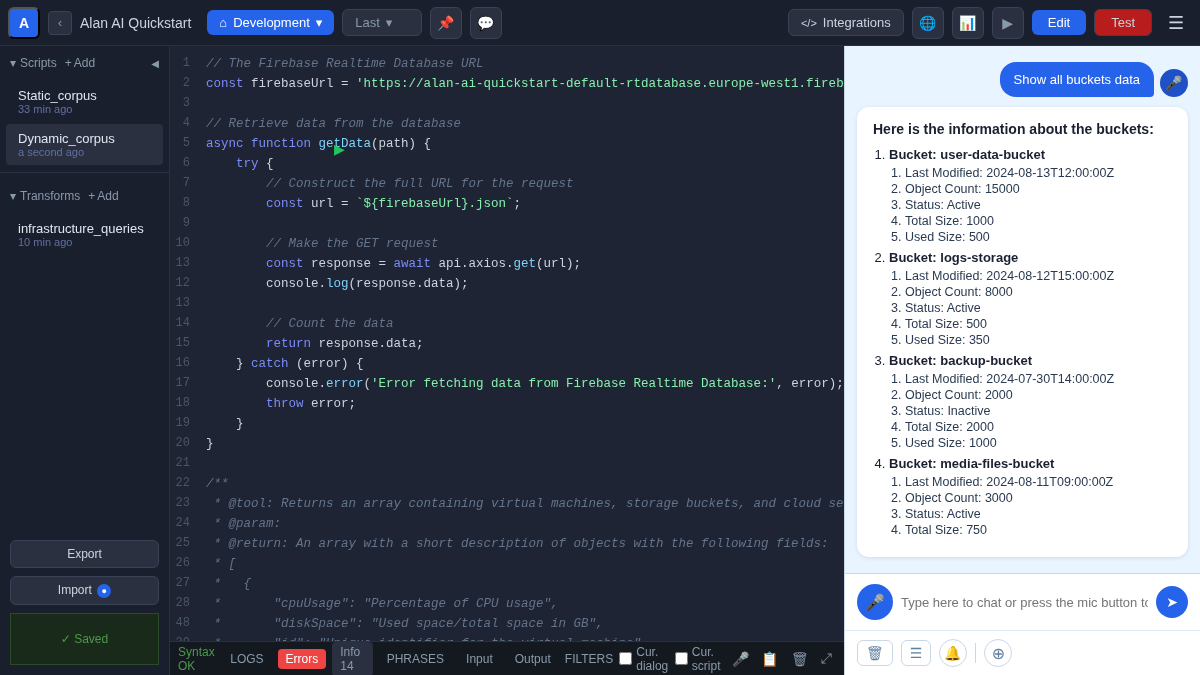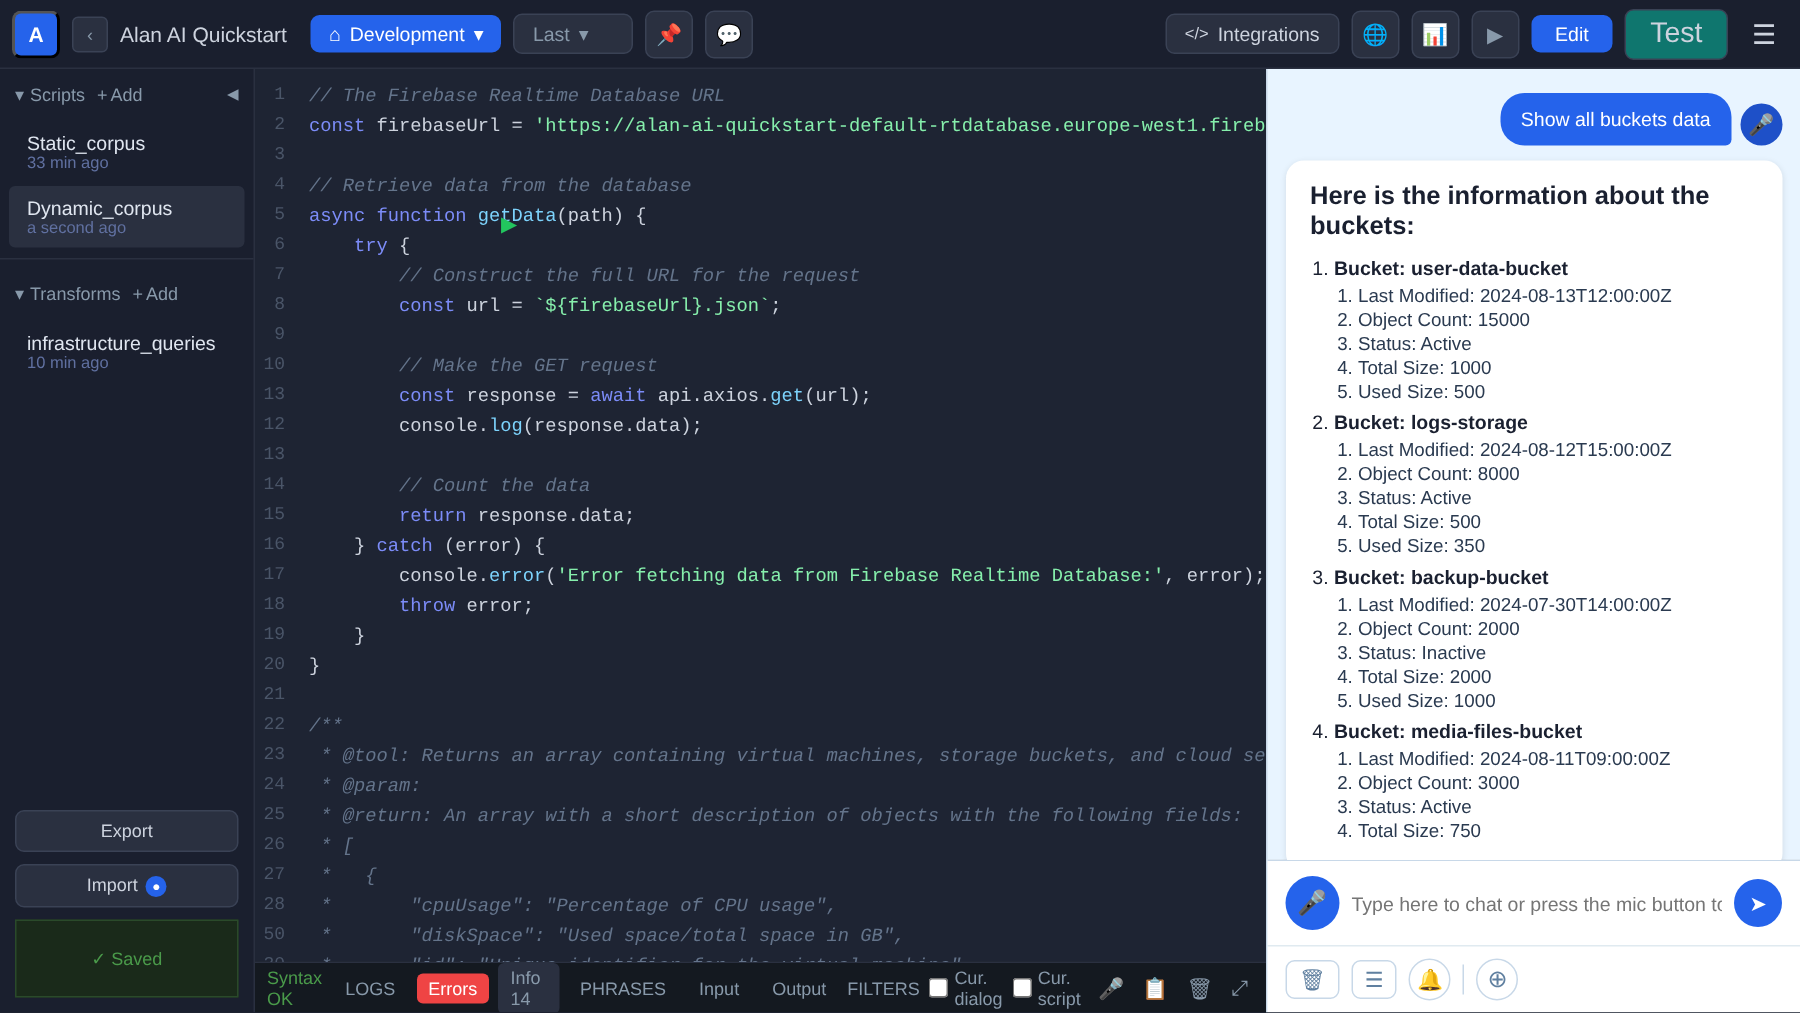--- a/index.html
+++ b/index.html
@@ -87,25 +87,25 @@
     .nav-edit-btn {
       background: #2563eb;
       border: none;
       border-radius: 6px;
       color: white;
       font-size: 13px;
       padding: 5px 16px;
       cursor: pointer;
     }
     .nav-test-btn {
-      background: #0f766e;
+      background: #b91c1c;
       border: 1px solid #3a4255;
       border-radius: 6px;
       color: #cdd3de;
-      font-size: 19px;
+      font-size: 13px;
       padding: 5px 16px;
       cursor: pointer;
     }
     .nav-menu-btn {
       width: 32px; height: 32px;
       background: transparent;
       border: none;
       display: flex; align-items: center; justify-content: center;
       cursor: pointer;
       color: #cdd3de;
@@ -358,21 +358,21 @@
     }
     .chat-response {
       background: white;
       border-radius: 12px;
       padding: 14px 16px;
       font-size: 13px;
       color: #1a2030;
       box-shadow: 0 1px 4px rgba(0,0,0,0.1);
     }
     .chat-response h4 {
-      font-size: 17px;
+      font-size: 14px;
       margin-bottom: 10px;
       color: #1a2030;
     }
     .chat-response ol {
       padding-left: 16px;
     }
     .chat-response li {
       margin-bottom: 6px;
       font-size: 13px;
     }
@@ -661,21 +661,21 @@
       </div>
       <div class="code-line">
         <span class="line-num">27</span>
         <span class="line-content"><span class="cmt"> *   {</span></span>
       </div>
       <div class="code-line">
         <span class="line-num">28</span>
         <span class="line-content"><span class="cmt"> *       "cpuUsage": "Percentage of CPU usage",</span></span>
       </div>
       <div class="code-line">
-        <span class="line-num">50</span>
+        <span class="line-num">48</span>
         <span class="line-content"><span class="cmt"> *       "diskSpace": "Used space/total space in GB",</span></span>
       </div>
       <div class="code-line">
         <span class="line-num">30</span>
         <span class="line-content"><span class="cmt"> *       "id": "Unique identifier for the virtual machine",</span></span>
       </div>
 
     </div>
 
     <div class="bottom-bar">

